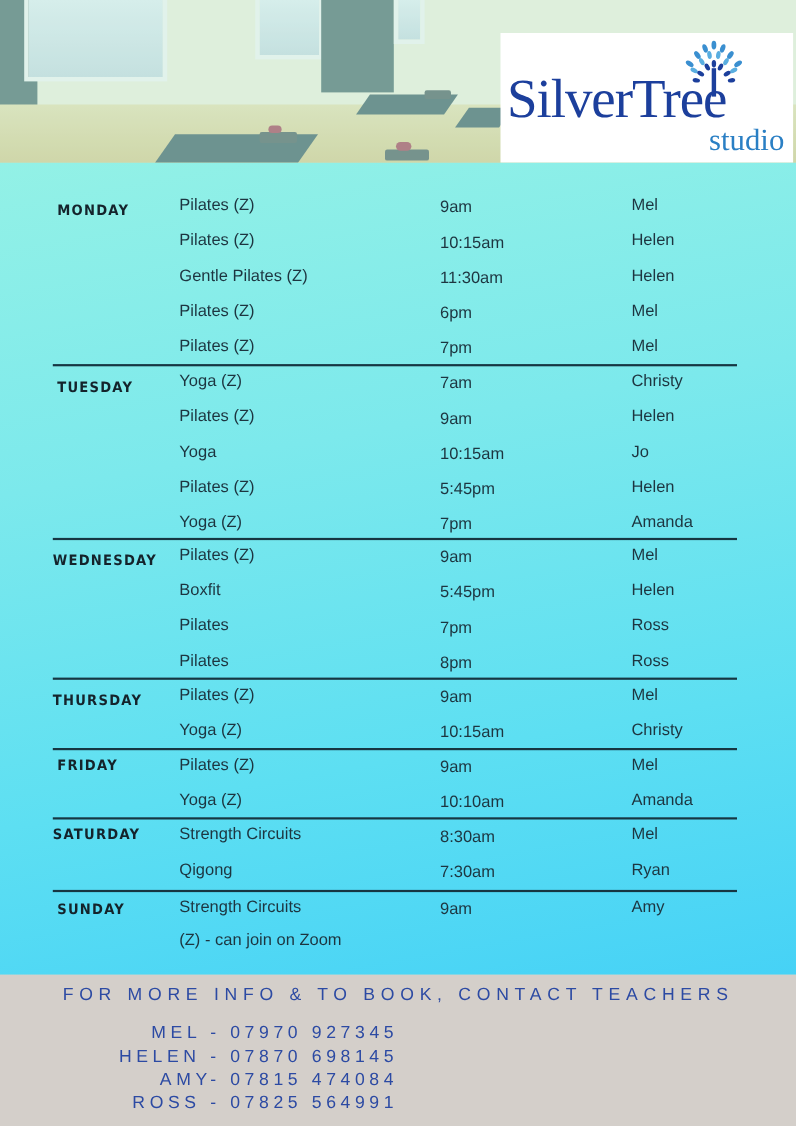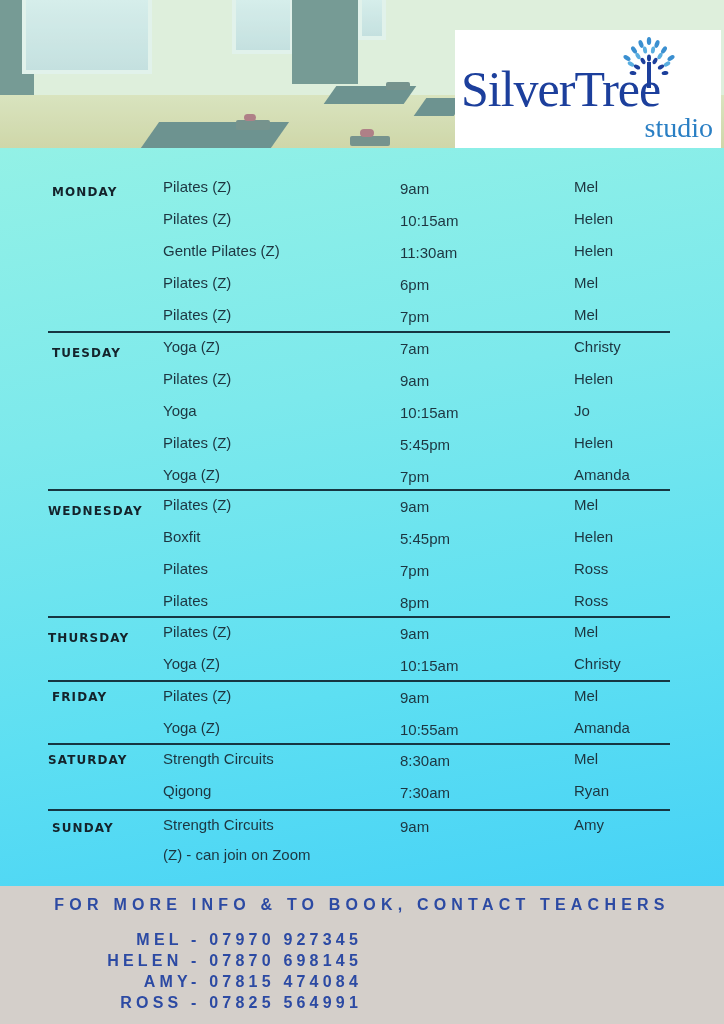--- a/index.html
+++ b/index.html
@@ -28,21 +28,21 @@
   .day-block { position: absolute; left: 48px; width: 622px; }
   .day-block.bordered { border-top: 2.5px solid #163642; }
   .day-label { position: absolute; left: 4px; font-family: "DejaVu Sans", sans-serif; font-weight: bold; font-size: 13px; letter-spacing: 1.2px; color: #14232b; transform: scaleX(0.92); transform-origin: left; }
   .row { position: absolute; left: 0; width: 622px; height: 32px; }
   .cls, .time, .teacher { position: absolute; top: 0; font-size: 15px; color: #1d3540; white-space: nowrap; }
   .cls { left: 115px; }
   .time { left: 352px; top: 2px; }
   .teacher { left: 526px; }
   .note { position: absolute; left: 163px; font-size: 15px; color: #1d3540; }
 
-  .footer { position: absolute; left: 0; top: 886px; width: 724px; height: 138px; background: #d4cfca; font-weight: bold; }
+  .footer { position: absolute; left: 0; top: 886px; width: 724px; height: 138px; background: #d4cfca; }
   .footer-title { position: absolute; left: 0; width: 724px; top: 10px; text-align: center; font-size: 16px; letter-spacing: 5.2px; color: #2c4aa3; }
   .contact-col { position: absolute; top: 43px; width: 362px; text-align: right; }
   .contact-col.left { left: 0; }
   .contact-col.right { left: 362px; }
   .contact { font-size: 16px; letter-spacing: 4.2px; color: #2c4aa3; line-height: 21px; white-space: nowrap; }
 </style>
 </head>
 <body>
 
 <div class="header">
@@ -198,21 +198,21 @@
 
   <div class="day-block bordered" style="top:532px;height:64px;">
     <span class="day-label" style="top:7px;">FRIDAY</span>
     <div class="row" style="top:5px;">
       <span class="cls">Pilates (Z)</span>
       <span class="time">9am</span>
       <span class="teacher">Mel</span>
     </div>
     <div class="row" style="top:37px;">
       <span class="cls">Yoga (Z)</span>
-      <span class="time">10:55am</span>
+      <span class="time">10:10am</span>
       <span class="teacher">Amanda</span>
     </div>
   </div>
 
   <div class="day-block bordered" style="top:595px;height:64px;">
     <span class="day-label" style="top:7px;left:0;">SATURDAY</span>
     <div class="row" style="top:5px;">
       <span class="cls">Strength Circuits</span>
       <span class="time">8:30am</span>
       <span class="teacher">Mel</span>

